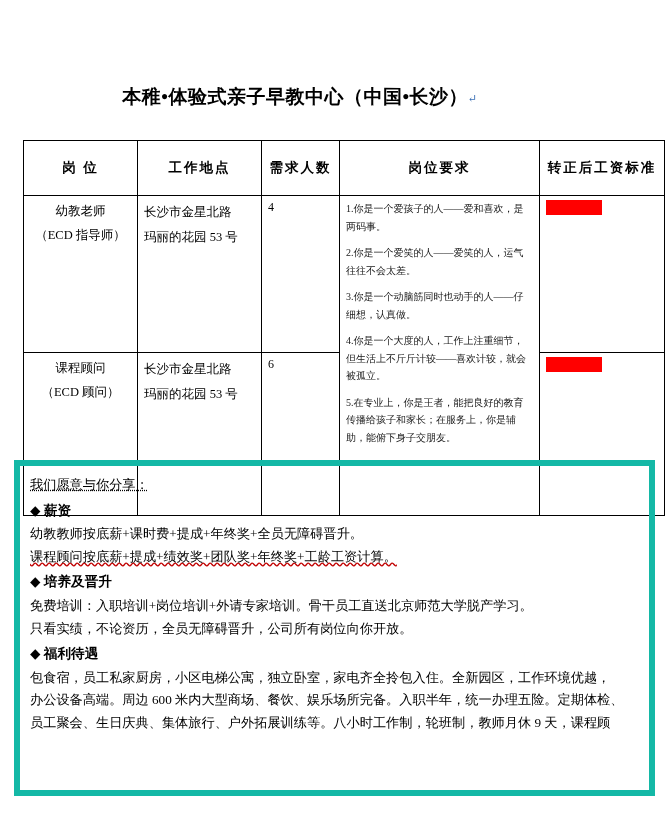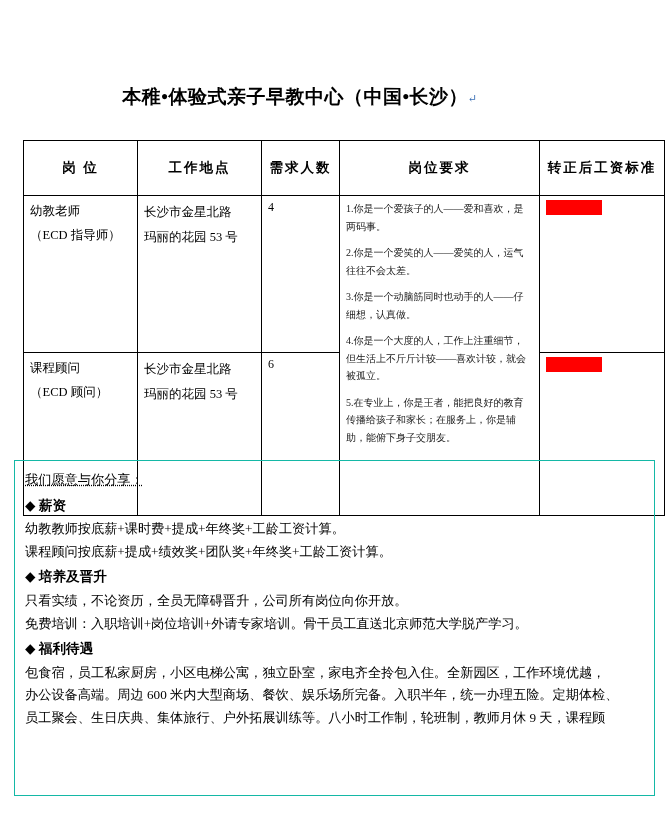--- a/index.html
+++ b/index.html
@@ -108,20 +108,21 @@
     height: 46px;
     letter-spacing: 2px;
   }
   .col-pos { width: 114px; }
   .col-loc { width: 124px; }
   .col-num { width: 78px; }
   .col-req { width: 200px; }
   .col-sal { width: 125px; }
 
   td.cell-pos {
+    text-align: center;
     font-size: 12.5px;
     line-height: 1.9;
     vertical-align: middle;
   }
   td.cell-loc {
     font-size: 12.5px;
     line-height: 2.0;
   }
   td.cell-num {
     font-size: 12px;
@@ -153,37 +154,38 @@
   .row2 td { height: 154px; }
 
   
   .bottom {
     position: absolute;
     left: 14px;
     top: 460px;
     width: 641px;
     height: 336px;
     box-sizing: border-box;
-    border: 1px solid #14b8a6;
+    border: 6px solid #14b8a6;
     padding: 8px 10px 6px 10px;
     font-size: 13.2px;
     line-height: 1.72;
   }
   .bottom .lead { margin: 0 0 2px 0; }
   .bottom .sect {
     margin: 2px 0 1px 0;
     font-weight: bold;
     font-size: 13.6px;
   }
   .bottom .line { margin: 0; }
   .u-dot {
     text-decoration: underline;
     text-decoration-style: dotted;
   }
   .u-wavy {
+    text-decoration: underline;
     text-decoration-style: wavy;
     text-decoration-color: #c00000;
   }
 </style>
 </head>
 <body>
 
 <div class="page">
 
 
@@ -246,28 +248,28 @@
       </tr>
     </tbody>
   </table>
 
   <div class="bottom">
     <p class="lead">
       <span class="u-dot">我们愿意与你分享：</span>
     </p>
 
     <p class="sect">◆ 薪资</p>
-    <p class="line">幼教教师按底薪+课时费+提成+年终奖+工龄工资计算。</p>
+    <p class="line">幼教教师按底薪+课时费+提成+年终奖+全员无障碍晋升。</p>
     <p class="line">
       <span class="u-wavy">课程顾问按底薪+提成+绩效奖+团队奖+年终奖+工龄工资计算。</span>
     </p>
 
     <p class="sect">◆ 培养及晋升</p>
+    <p class="line">免费培训：入职培训+岗位培训+外请专家培训。骨干员工直送北京师范大学脱产学习。</p>
     <p class="line">只看实绩，不论资历，全员无障碍晋升，公司所有岗位向你开放。</p>
-    <p class="line">免费培训：入职培训+岗位培训+外请专家培训。骨干员工直送北京师范大学脱产学习。</p>
 
     <p class="sect">◆ 福利待遇</p>
     <p class="line">包食宿，员工私家厨房，小区电梯公寓，独立卧室，家电齐全拎包入住。全新园区，工作环境优越，</p>
     <p class="line">办公设备高端。周边 600 米内大型商场、餐饮、娱乐场所完备。入职半年，统一办理五险。定期体检、</p>
     <p class="line">员工聚会、生日庆典、集体旅行、户外拓展训练等。八小时工作制，轮班制，教师月休 9 天，课程顾</p>
   </div>
 
 </div>
 
 </body></html>

